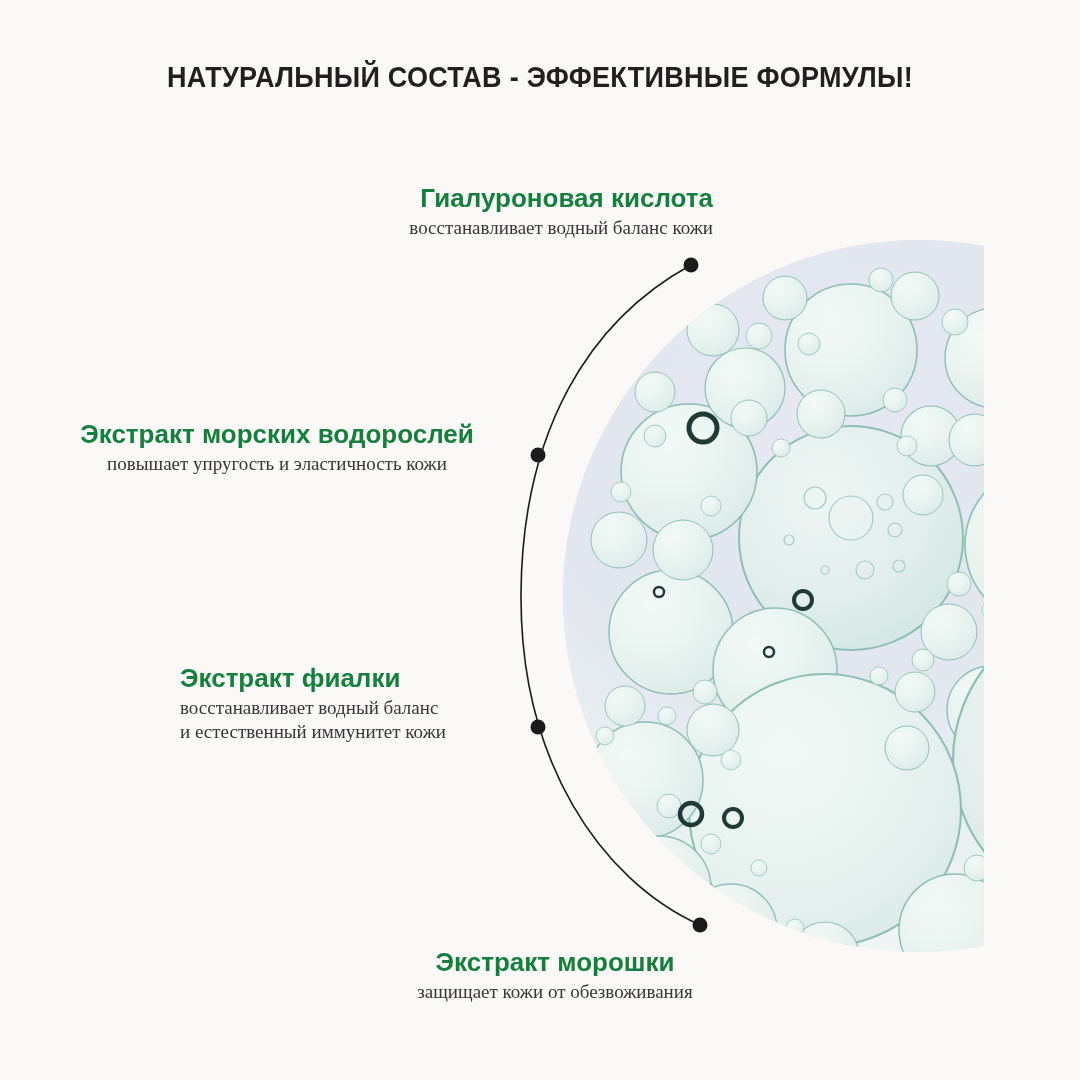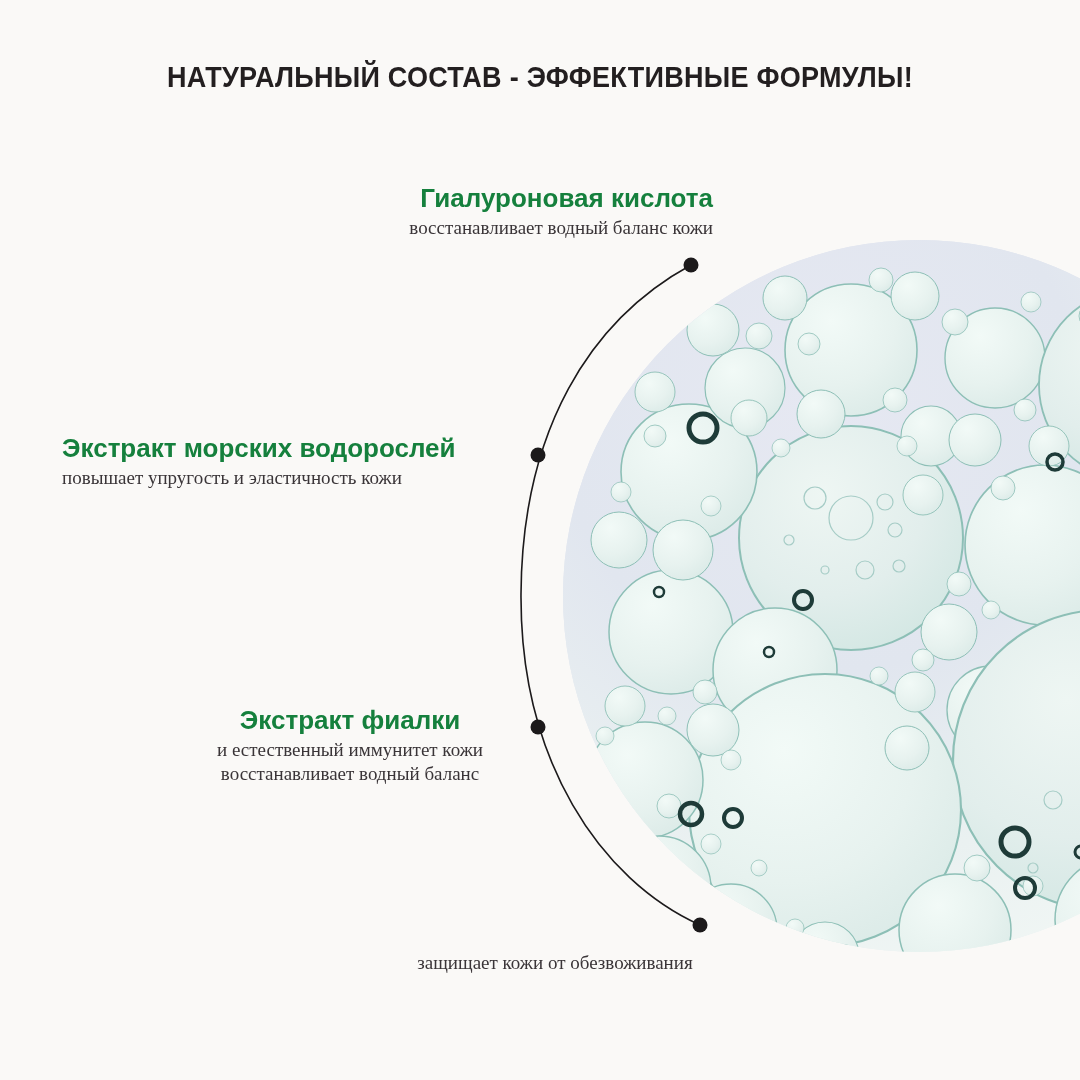--- a/index.html
+++ b/index.html
@@ -8,21 +8,21 @@
   }
   body {
     width: 1080px;
     height: 1080px;
     background: #faf9f7;
     font-family: "Liberation Sans", sans-serif;
     overflow: hidden;
   }
   #canvas {
     position: relative;
-    width: 1080px;
+    width: 984px;
     height: 1080px;
     background: #faf9f7;
     overflow: hidden;
   }
 
   
   #page-title {
     position: absolute;
     top: 60px;
     left: 0;
@@ -83,22 +83,22 @@
     font-family: Liberation Serif, serif;
     font-weight: normal;
     font-size: 19px;
     line-height: 1.24;
     color: #3a3538;
     margin-top: 3px;
     white-space: nowrap;
   }
 
   #callout-1 { left: 293px; top: 184px; width: 420px; text-align: right; }
-  #callout-2 { left:  62px; top: 434px; width: 430px; text-align: left; }
-  #callout-3 { left: 180px; top: 706px; width: 340px; text-align: center; }
+  #callout-2 { left:  62px; top: 420px; width: 430px; text-align: center; }
+  #callout-3 { left: 180px; top: 664px; width: 340px; }
   #callout-4 { left: 380px; top: 948px; width: 350px; text-align: center; }
 
   .line2 { display: block; }
 </style>
 </head>
 <body>
 
 <div id="canvas">
 
   <div id="page-title">НАТУРАЛЬНЫЙ СОСТАВ - ЭФФЕКТИВНЫЕ ФОРМУЛЫ!</div>
@@ -260,22 +260,23 @@
   </div>
 
   <div class="callout" id="callout-2">
     <div class="callout-title">Экстракт морских водорослей</div>
     <div class="callout-desc">повышает упругость и эластичность кожи</div>
   </div>
 
   <div class="callout" id="callout-3">
     <div class="callout-title">Экстракт фиалки</div>
     <div class="callout-desc">
+      <span class="line2">восстанавливает водный баланс</span>
       <span class="line2">и естественный иммунитет кожи</span>
-      <span class="line2">восстанавливает водный баланс</span>
     </div>
   </div>
 
   <div class="callout" id="callout-4">
+    <div class="callout-title">Экстракт морошки</div>
     <div class="callout-desc">защищает кожи от обезвоживания</div>
   </div>
 
 </div>
 
 </body></html>

